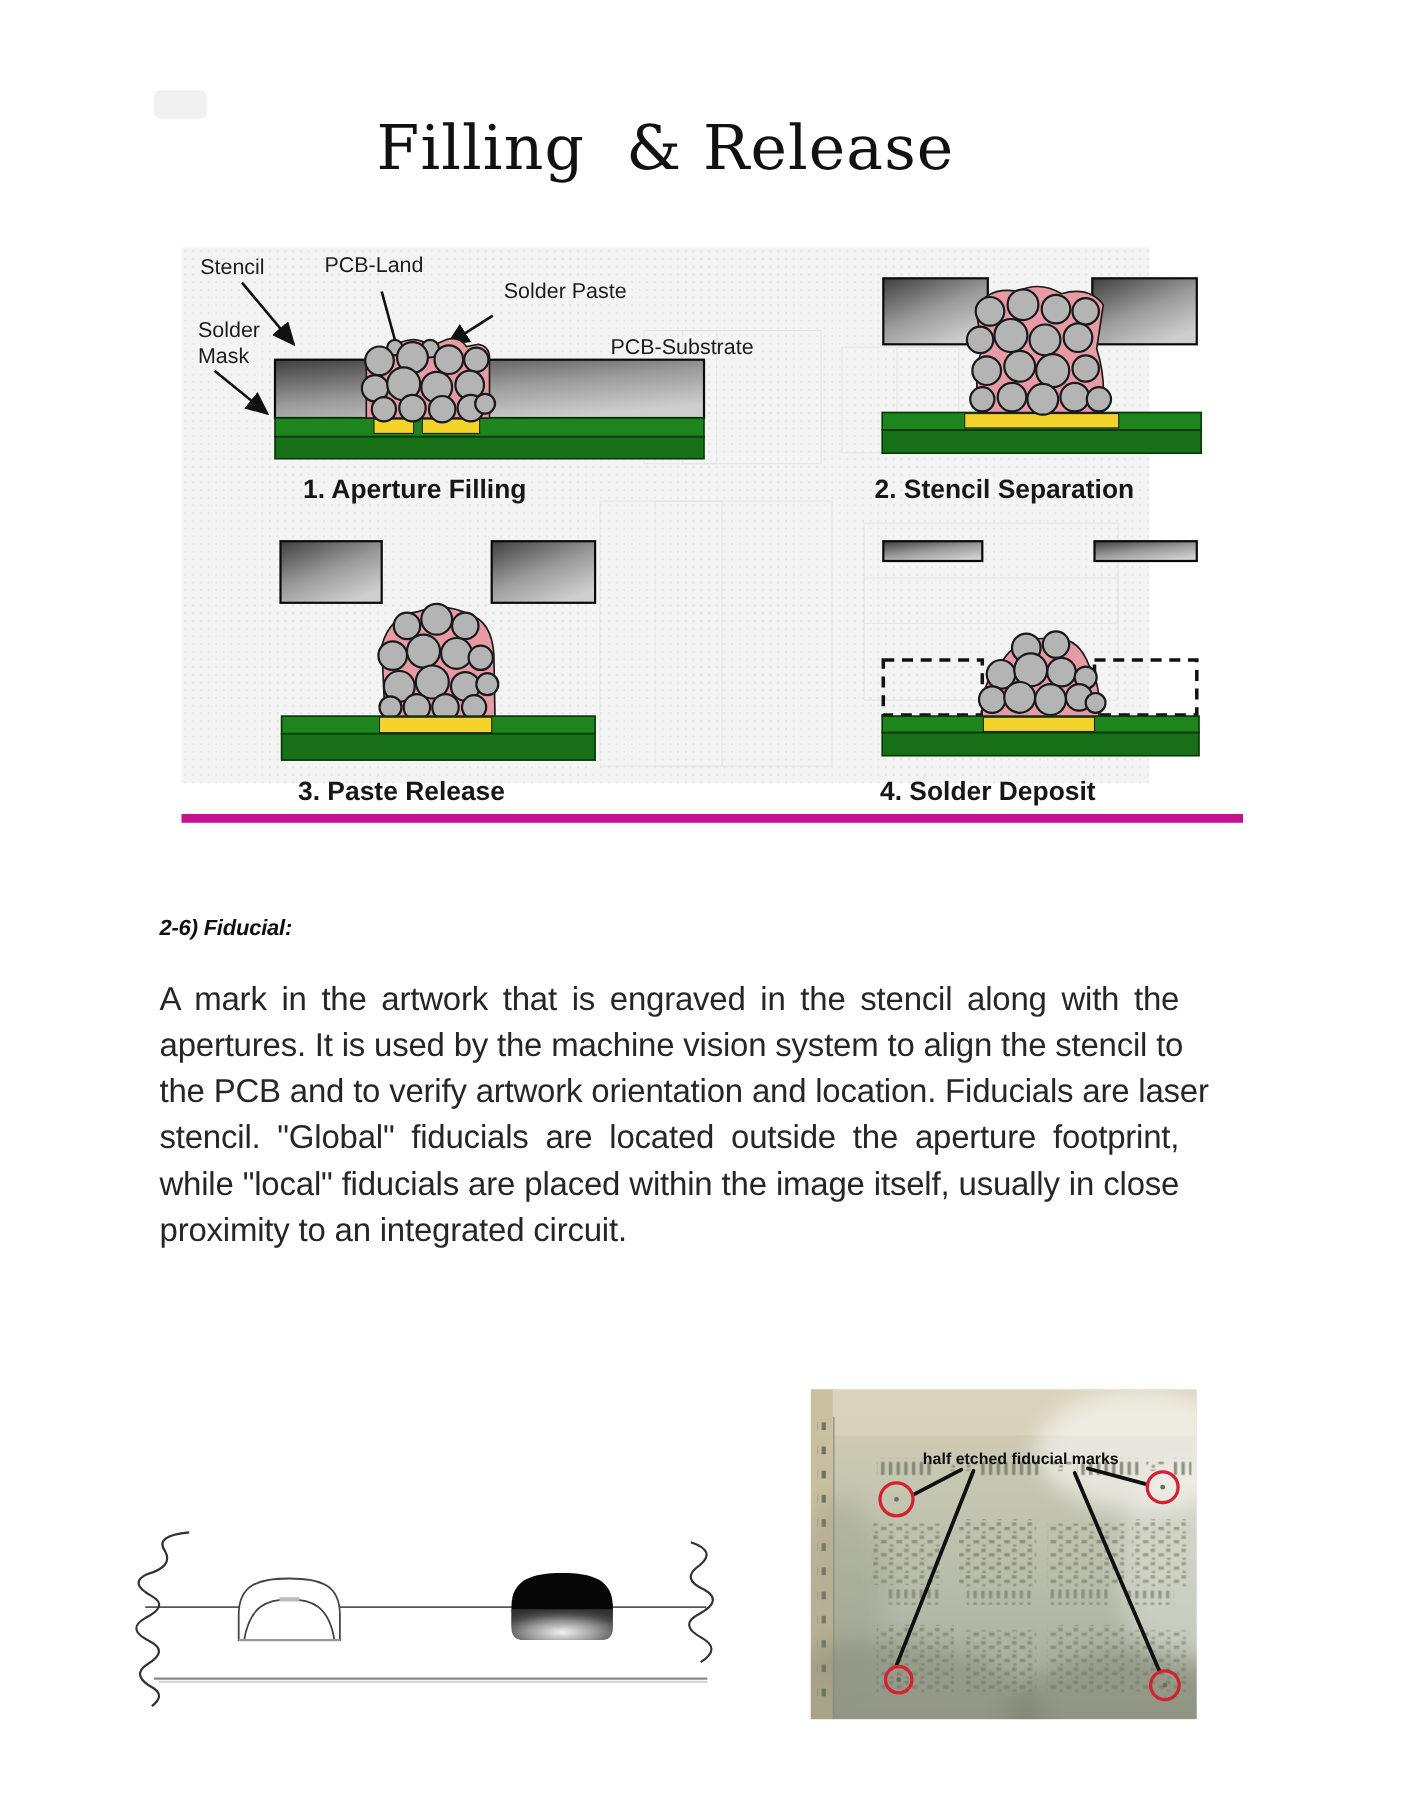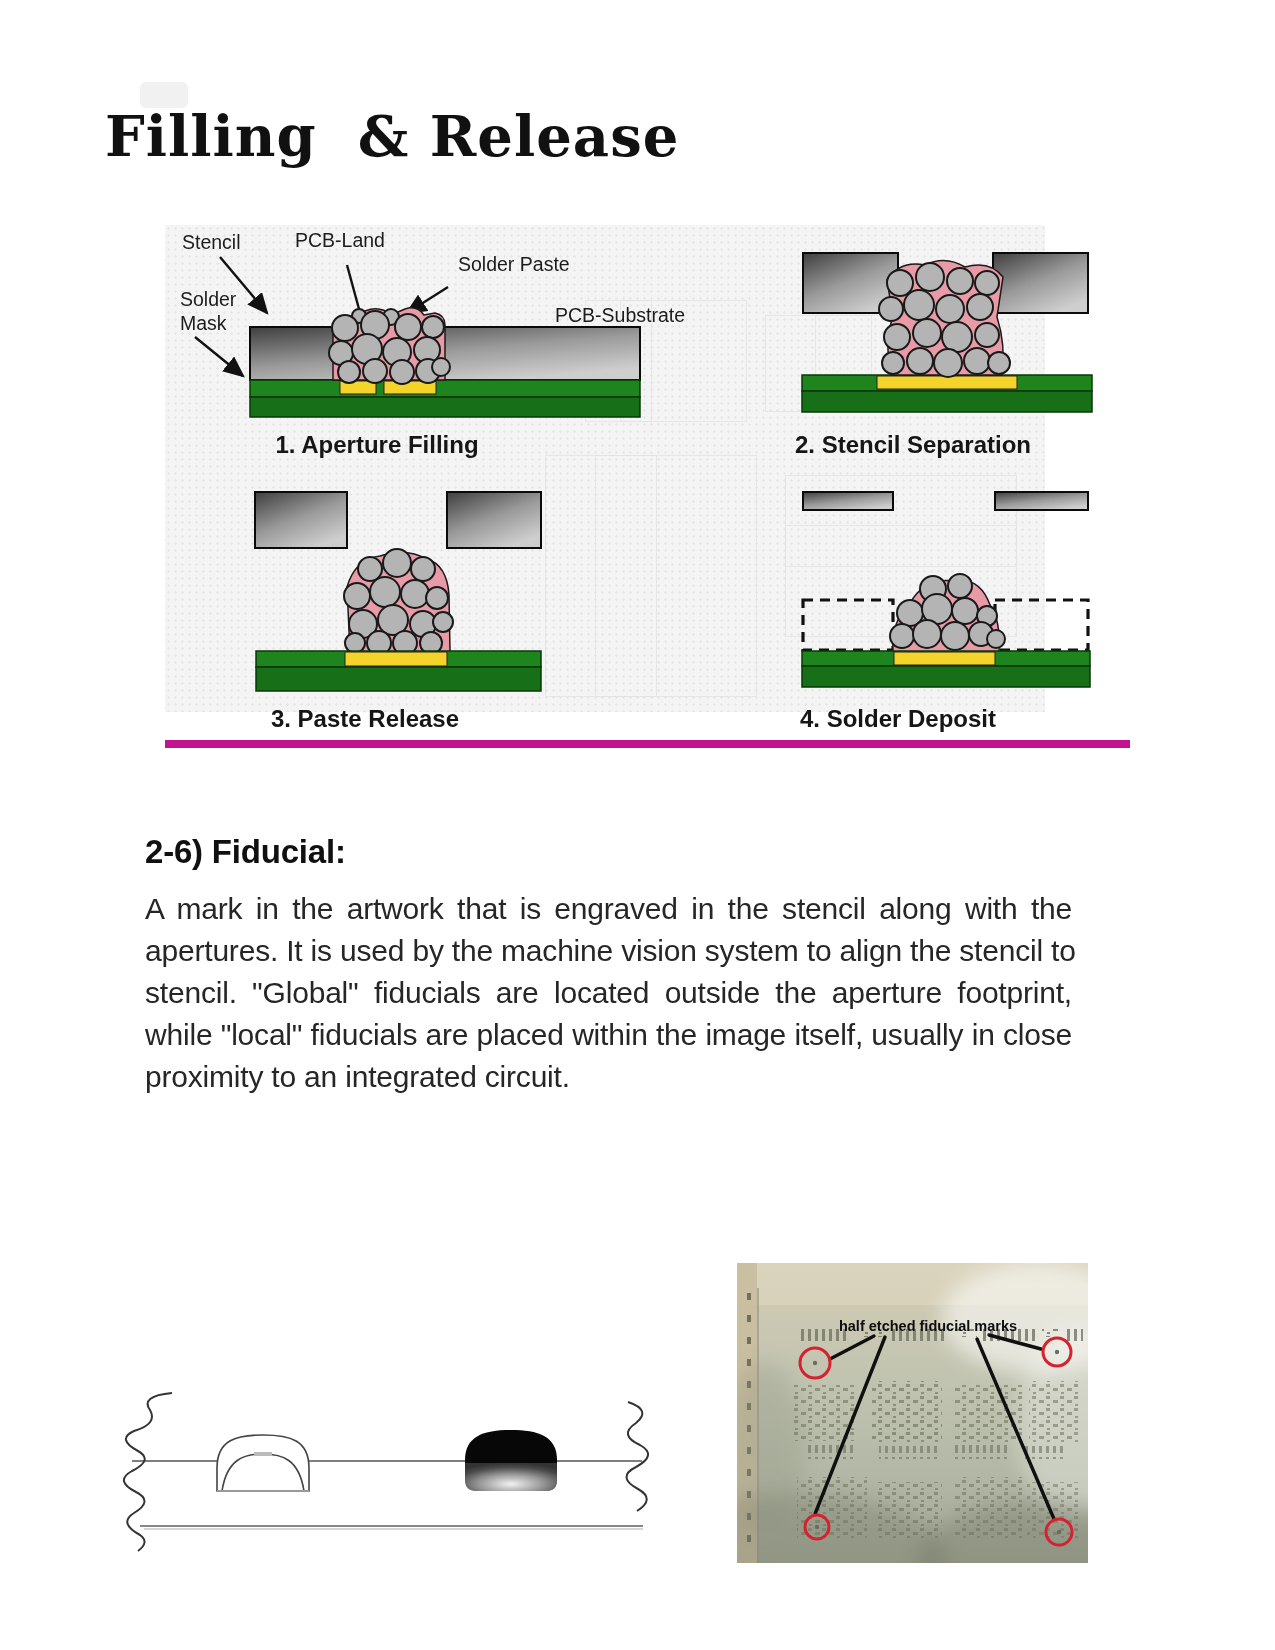--- a/index.html
+++ b/index.html
@@ -1,30 +1,30 @@
 <!DOCTYPE html>
 <html><head>
 <meta charset="utf-8">
 <style>
   html,body{margin:0;padding:0;background:#ffffff;}
   .page{position:relative;width:1275px;height:1650px;background:#ffffff;overflow:hidden;
         font-family:"Liberation Sans",sans-serif;}
   .smudge{position:absolute;left:140px;top:82px;width:48px;height:26px;background:#f1f1f1;border-radius:6px;}
-  .doc-title{position:absolute;left:105px;top:103px;width:1000px;text-align:left;
-             font-family:"DejaVu Serif","Liberation Serif",serif;font-weight:bold;
+  .doc-title{position:absolute;left:105px;top:103px;width:1000px;text-align:center;
+             font-family:"DejaVu Serif","Liberation Serif",serif;font-weight:normal;
              font-size:56px;color:#111;white-space:pre;letter-spacing:1px;}
   .figure-bg{position:absolute;left:165px;top:225px;width:880px;height:487px;
              background-color:#f4f4f4;
              background-image:radial-gradient(#e7e7e7 1px, transparent 1.2px);
              background-size:7px 7px;}
   .ghost{position:absolute;border:1px solid #e1e1e1;opacity:.75;}
   .figure-svg{position:absolute;left:165px;top:225px;}
   .rule{position:absolute;left:165px;top:740px;width:965px;height:8px;background:#c3128f;}
-  .sec-heading{position:absolute;left:145px;top:833px;font-size:33px;font-weight:bold;
-               color:#101010;letter-spacing:-0.2px;}
+  .sec-heading{position:absolute;left:145px;top:833px;font-size:20px;font-weight:bold;
+               font-style:italic;color:#101010;letter-spacing:-0.2px;}
   .para{position:absolute;left:145px;top:888px;width:927px;font-size:30px;color:#262626;
         letter-spacing:-0.2px;}
   .jline{height:42px;line-height:42px;text-align:justify;text-align-last:justify;white-space:nowrap;}
   .jline.last{text-align-last:left;}
   .drawing-svg{position:absolute;left:110px;top:1318px;}
   .photo-svg{position:absolute;left:737px;top:1263px;}
   svg text{font-family:"Liberation Sans",sans-serif;}
   .dlabel{font-size:19.5px;fill:#1c1c1c;}
   .dcaption{font-size:24px;font-weight:bold;fill:#161616;}
   .ph-note{font-size:14.5px;font-weight:bold;fill:#0d0d0d;}
@@ -194,20 +194,21 @@
     </g>
   </svg>
 
   <div class="rule"></div>
 
   <div class="sec-heading">2-6) Fiducial:</div>
 
   <div class="para">
     <div class="jline">A mark in the artwork that is engraved in the stencil along with the</div>
     <div class="jline">apertures. It is used by the machine vision system to align the stencil to</div>
+    <div class="jline">the PCB and to verify artwork orientation and location. Fiducials are laser</div>
     <div class="jline">stencil. "Global" fiducials are located outside the aperture footprint,</div>
     <div class="jline">while "local" fiducials are placed within the image itself, usually in close</div>
     <div class="jline last">proximity to an integrated circuit.</div>
   </div>
 
   <svg class="drawing-svg" width="560" height="235" viewBox="0 0 560 235">
     <defs>
       <radialGradient id="domeG" cx="0.5" cy="0.75" r="0.75">
         <stop offset="0" stop-color="#f2f2f2"></stop>
           <stop offset="0.45" stop-color="#9a9a9a"></stop>

